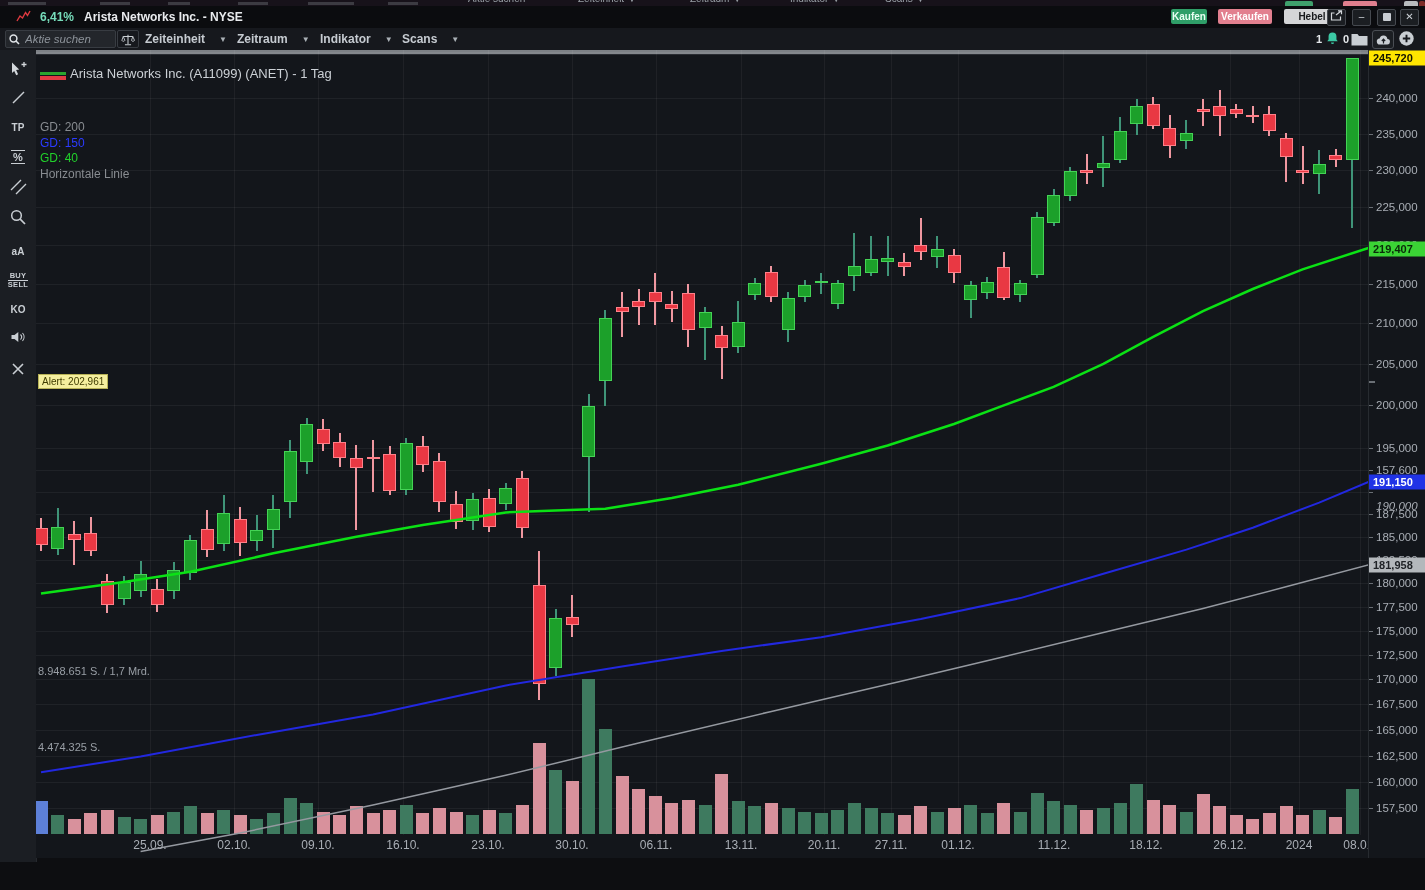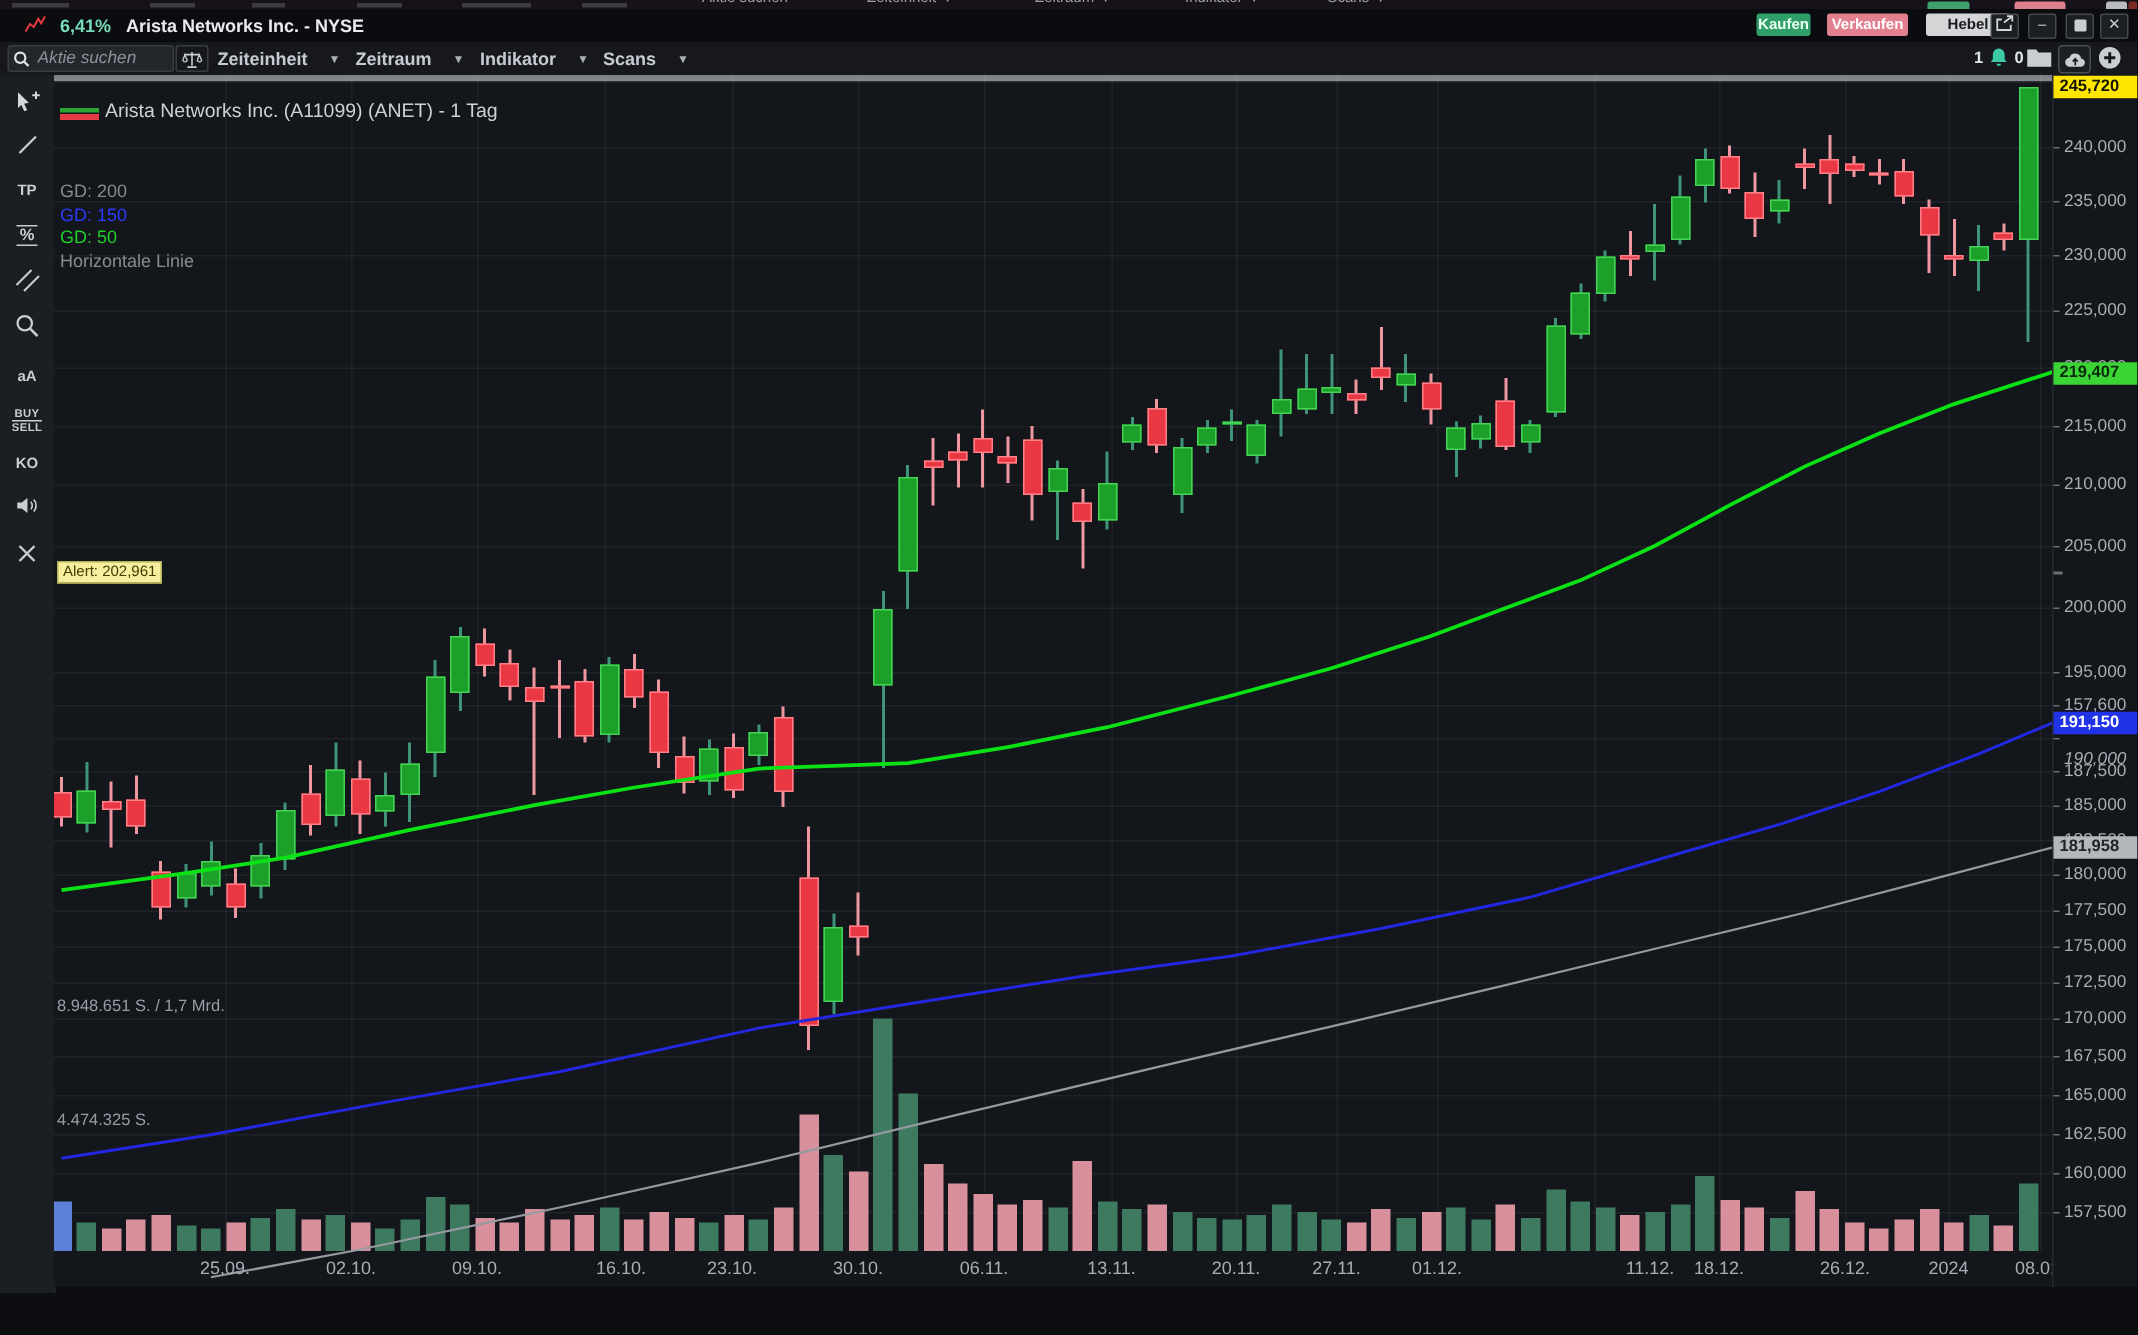--- a/index.html
+++ b/index.html
@@ -497,39 +497,39 @@
       <div class="wick" style="left: 1315.4px; top: 8.28837px; height: 169.637px; background: rgb(63, 148, 120);"></div>
       <div class="body" style="left: 1309.9px; top: 8.28837px; height: 101.964px; background: rgb(28, 160, 42); border-color: rgb(68, 211, 85);"></div>
       <svg width="1332" height="808" style="position: absolute; left: 0px; top: 0px; pointer-events: none;">
         <polyline points="5.0,543.4 88.0,532.1 154.4,521.8 237.4,503.3 320.4,486.8 386.8,475.0 469.8,462.4 519.6,460.6 569.4,458.8 635.8,448.1 702.2,434.8 785.2,413.7 851.6,395.5 918.0,374.0 967.8,355.4 1017.6,336.9 1067.4,313.8 1117.2,286.8 1167.0,261.1 1216.8,239.0 1266.6,219.4 1333.0,197.8" fill="none" stroke="#0be215" stroke-width="2.5"></polyline>
         <polyline points="5.0,722.2 104.6,706.5 220.8,684.9 337.0,664.5 469.8,635.4 586.0,616.6 685.6,600.9 785.2,587.3 884.8,569.0 984.4,548.1 1067.4,523.7 1150.4,499.6 1216.8,477.7 1283.2,452.6 1333.0,431.7" fill="none" stroke="#2228e0" stroke-width="2"></polyline>
         <polyline points="104.6,801.5 204.2,783.0 337.0,755.0 469.8,725.3 602.6,693.1 735.4,661.4 868.2,630.4 967.8,606.7 1067.4,582.5 1167.0,558.5 1250.0,536.8 1333.0,514.8" fill="none" stroke="#9599a0" stroke-width="1.5"></polyline>
       </svg>
       <div style="left: 0px; top: 785px; width: 1332px; height: 1px; background: rgb(42, 45, 51);"></div>
       <div class="leg-gd" style="top: 70px; color: rgb(136, 140, 145);">GD: 200</div>
       <div class="leg-gd" style="top: 86px; color: rgb(43, 59, 255);">GD: 150</div>
-      <div class="leg-gd" style="top: 101px; color: rgb(33, 209, 43);">GD: 50</div>
+      <div class="leg-gd" style="top: 101px; color: rgb(33, 209, 43);">GD: 40</div>
       <div class="leg-gd" style="top: 117px; color: rgb(136, 140, 145);">Horizontale Linie</div>
       <div class="vlabel" style="top: 615.401px;">8.948.651 S. / 1,7 Mrd.</div>
       <div class="vlabel" style="top: 691.474px;">4.474.325 S.</div>
     </div>
 
   <div id="datelayer" class="a">
       <div class="dlabel" style="left: 150px;">25.09.</div>
       <div class="dlabel" style="left: 234px;">02.10.</div>
       <div class="dlabel" style="left: 318px;">09.10.</div>
-      <div class="dlabel" style="left: 414px;">16.10.</div>
+      <div class="dlabel" style="left: 403px;">16.10.</div>
       <div class="dlabel" style="left: 488px;">23.10.</div>
       <div class="dlabel" style="left: 572px;">30.10.</div>
       <div class="dlabel" style="left: 656px;">06.11.</div>
       <div class="dlabel" style="left: 741px;">13.11.</div>
       <div class="dlabel" style="left: 824px;">20.11.</div>
       <div class="dlabel" style="left: 891px;">27.11.</div>
       <div class="dlabel" style="left: 958px;">01.12.</div>
-      <div class="dlabel" style="left: 1100px; text-align: right;">11.12.</div>
+      <div class="dlabel" style="left: 1054px; text-align: right;">11.12.</div>
       <div class="dlabel" style="left: 1146px;">18.12.</div>
       <div class="dlabel" style="left: 1230px;">26.12.</div>
       <div class="dlabel" style="left: 1299px;">2024</div>
       <div class="dlabel" style="left: 1360px;">08.01.</div>
     </div>
 
   <div id="paxis" class="a">
       <div class="ptick" style="top: 48px;"></div>
       <div class="plabel" style="top: 48px;">240,000</div>
       <div class="ptick" style="top: 83.5px;"></div>

